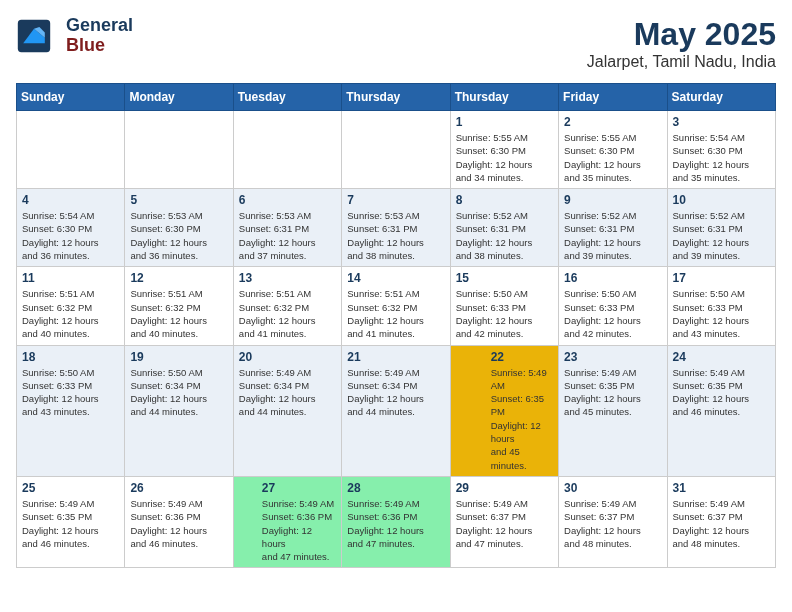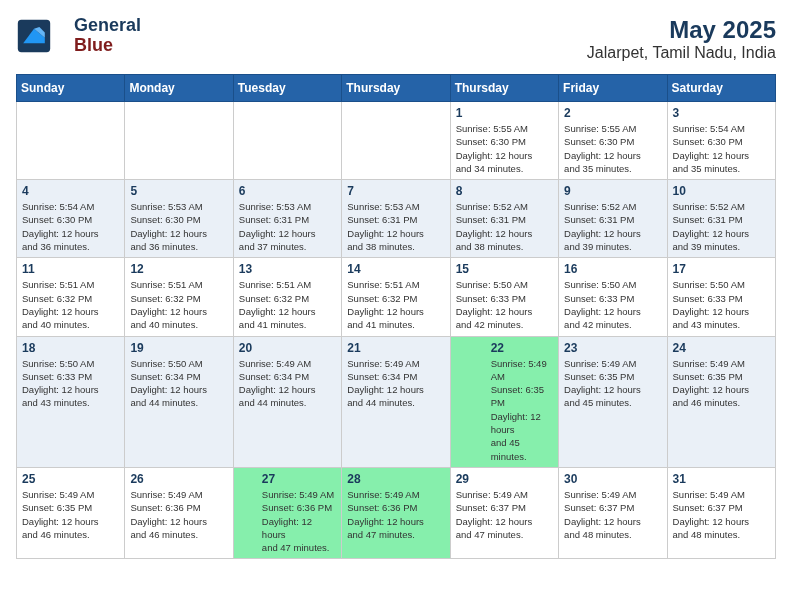--- a/index.html
+++ b/index.html
@@ -12,41 +12,41 @@
     }
     .header {
       display: flex;
       justify-content: space-between;
       align-items: flex-start;
       margin-bottom: 12px;
     }
     .logo {
       display: flex;
       align-items: center;
-      gap: 22px;
+      gap: 14px;
     }
     .logo-text {
       display: flex;
       flex-direction: column;
       font-size: 18px;
       font-weight: bold;
       color: #1a3a5c;
       line-height: 1.1;
     }
     .logo-text span:first-child { color: #1a3a5c; }
     .logo-text .blue { color: #7f1d1d; }
     .logo-icon {
       width: 36px;
       height: 36px;
     }
     .title-block {
       text-align: right;
     }
     .title-block h1 {
-      font-size: 24px;
+      font-size: 32px;
       color: #1a3a5c;
       font-weight: bold;
     }
     .title-block h2 {
       font-size: 16px;
       color: #333;
       font-weight: normal;
     }
     .calendar {
       width: 100%;
@@ -281,21 +281,21 @@
 Daylight: 12 hours
 and 44 minutes.</div>
         </td>
         <td style="background: rgb(234, 240, 247);">
           <span class="day-num">21</span>
           <div class="day-info" style="white-space: pre-line;">Sunrise: 5:49 AM
 Sunset: 6:34 PM
 Daylight: 12 hours
 and 44 minutes.</div>
         </td>
-        <td style="background: #86efac; padding-left: 40px;">
+        <td style="background: #eab308; padding-left: 40px;">
           <span class="day-num">22</span>
           <div class="day-info" style="white-space: pre-line;">Sunrise: 5:49 AM
 Sunset: 6:35 PM
 Daylight: 12 hours
 and 45 minutes.</div>
         </td>
         <td style="background: rgb(234, 240, 247);">
           <span class="day-num">23</span>
           <div class="day-info" style="white-space: pre-line;">Sunrise: 5:49 AM
 Sunset: 6:35 PM

